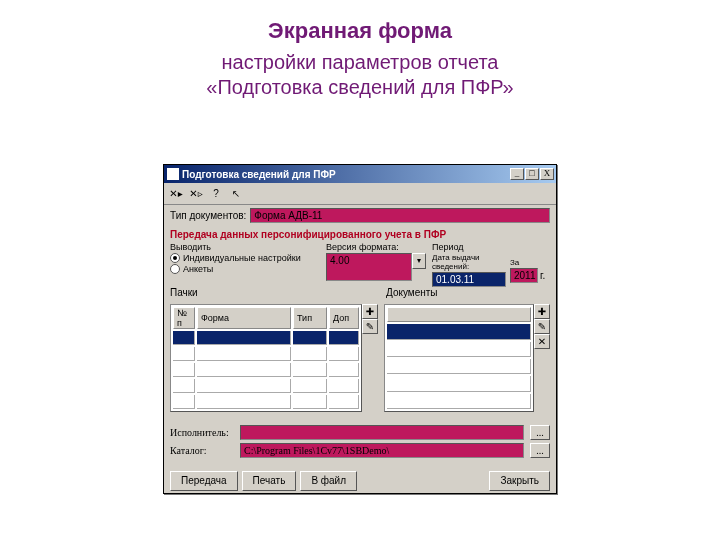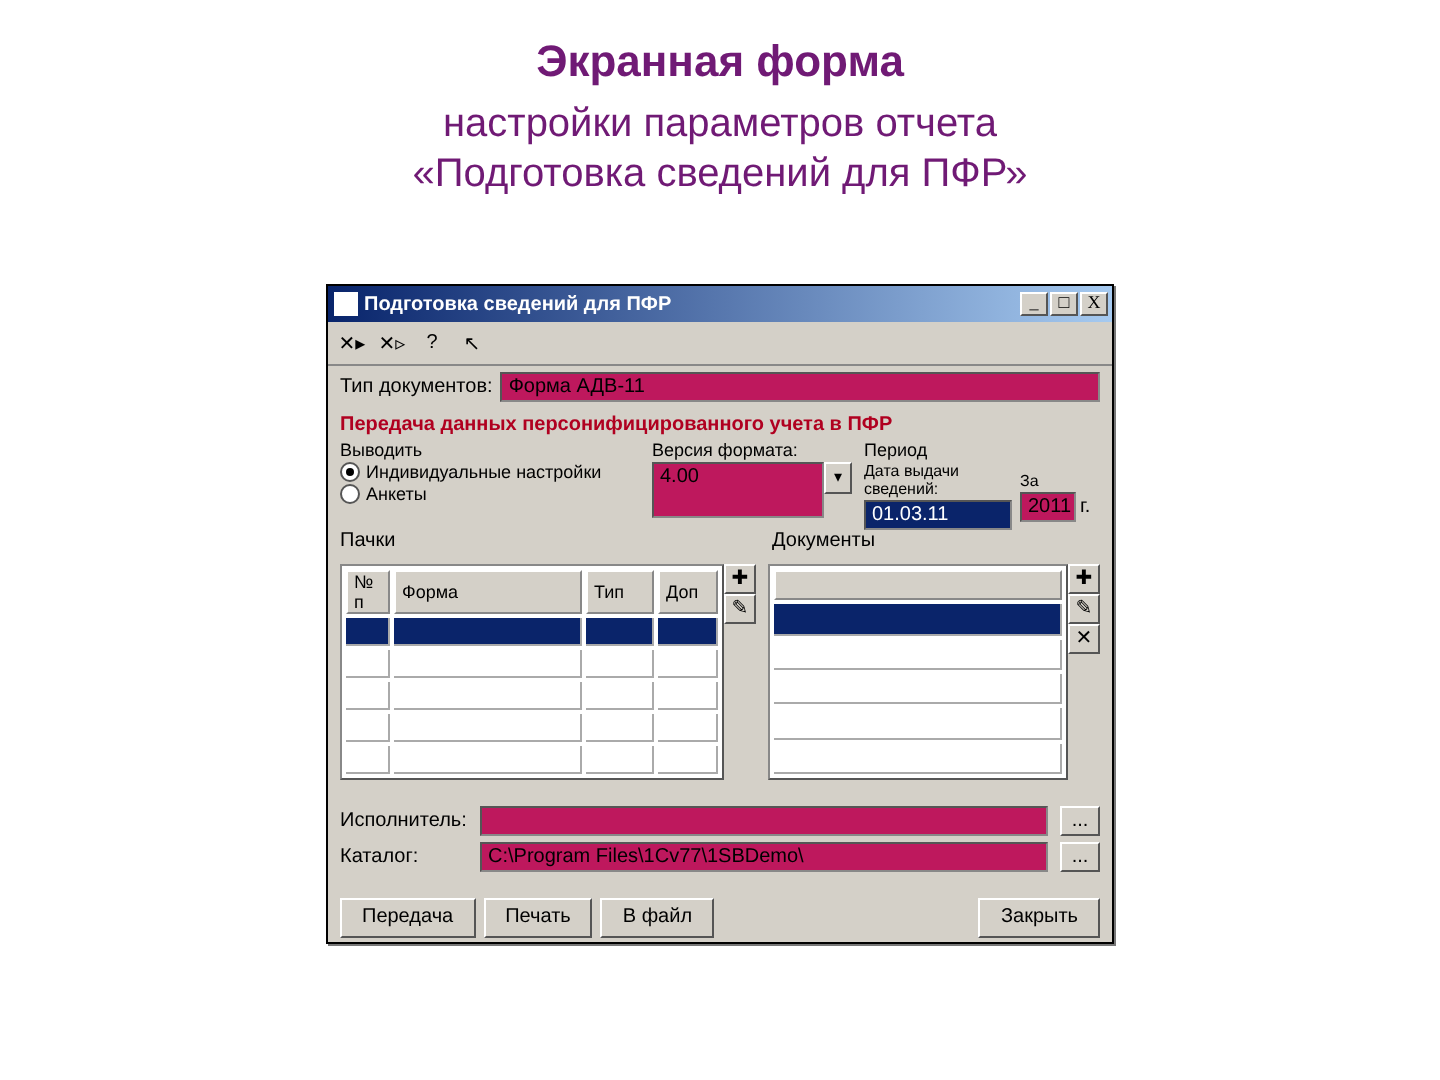--- a/index.html
+++ b/index.html
@@ -20,21 +20,21 @@
     text-align: center;
     color: #701a75;
     font-weight: normal;
     font-size: 20px;
     margin-top: 6px;
     line-height: 1.25;
   }
 
   .window {
     position: absolute;
-    left: 163px; top: 142px;
+    left: 163px; top: 164px;
     width: 394px; height: 330px;
     background: #d4d0c8;
     border: 1px solid #000;
     box-shadow: 1px 1px 0 #777;
     font-size: 10px;
     color: #000;
   }
   .titlebar {
     height: 18px;
     background: linear-gradient(to right, #08246b, #a6caf0);
@@ -152,21 +152,21 @@
   }
   .mini-btn {
     width: 16px; height: 15px;
     background: #d4d0c8;
     border: 1px solid #fff;
     border-right-color:#555; border-bottom-color:#555;
     font-size: 10px; text-align:center; line-height:13px;
   }
 
   .bottom-fields { padding: 4px 6px; }
-  .brow { display:flex; align-items:center; gap:6px; margin: 3px 0; }
+  .brow { display:flex; align-items:center; gap:6px; margin: 3px 0; font-family: Liberation Serif, serif; }
   .brow .lbl { width: 64px; }
   .brow .inset-input { flex:1; }
   .dots-btn {
     width: 20px; height: 15px;
     background: #d4d0c8;
     border: 1px solid #fff;
     border-right-color:#555; border-bottom-color:#555;
     text-align:center; font-size:10px; line-height:13px;
   }
 

